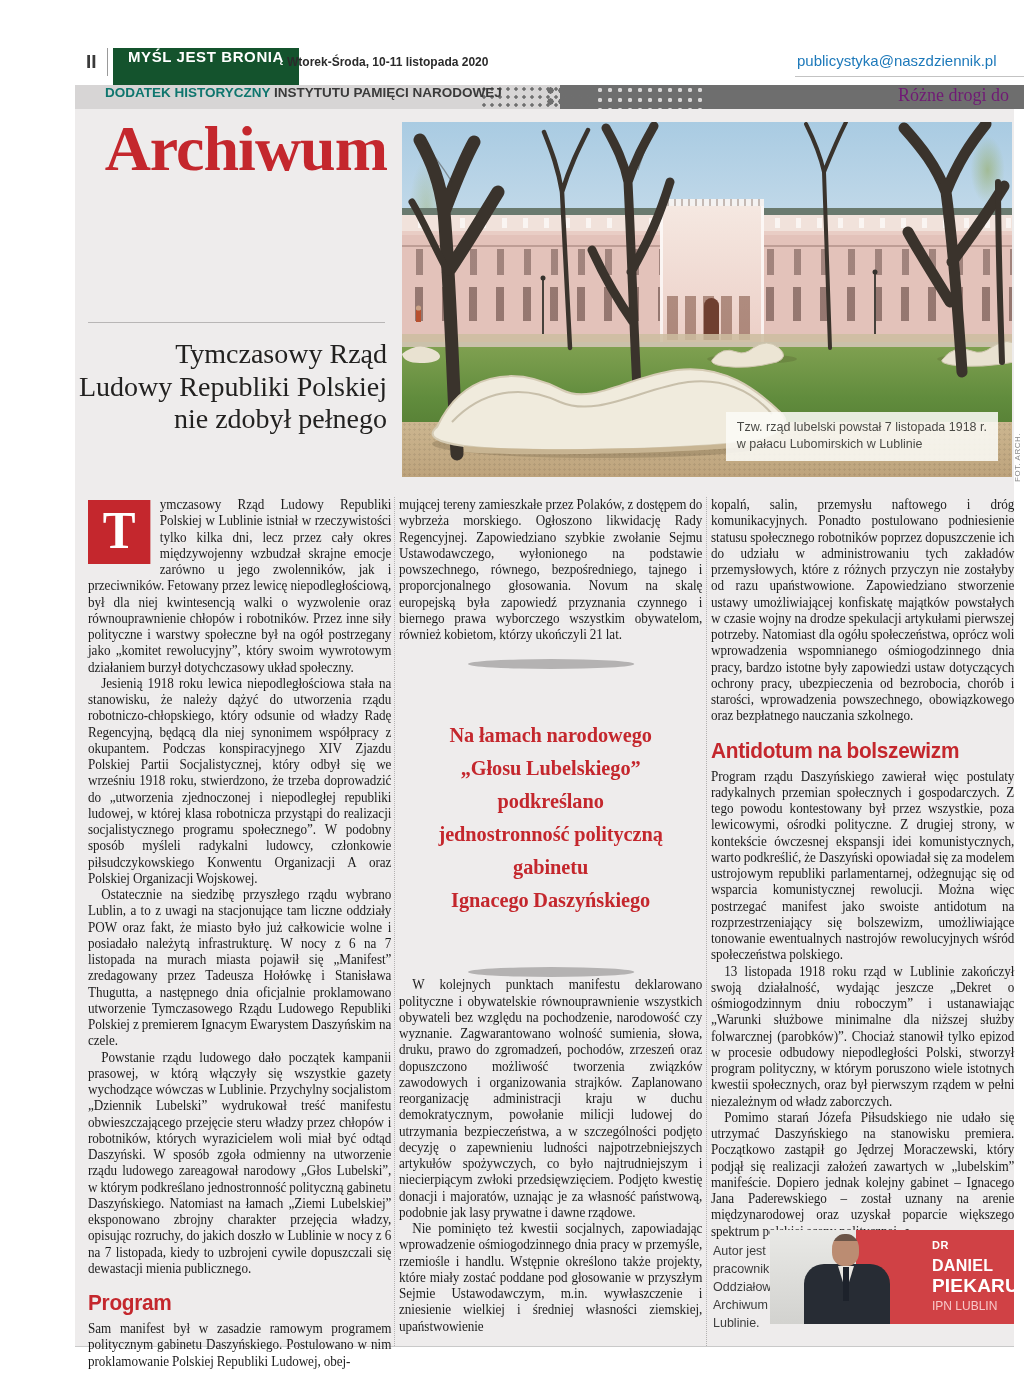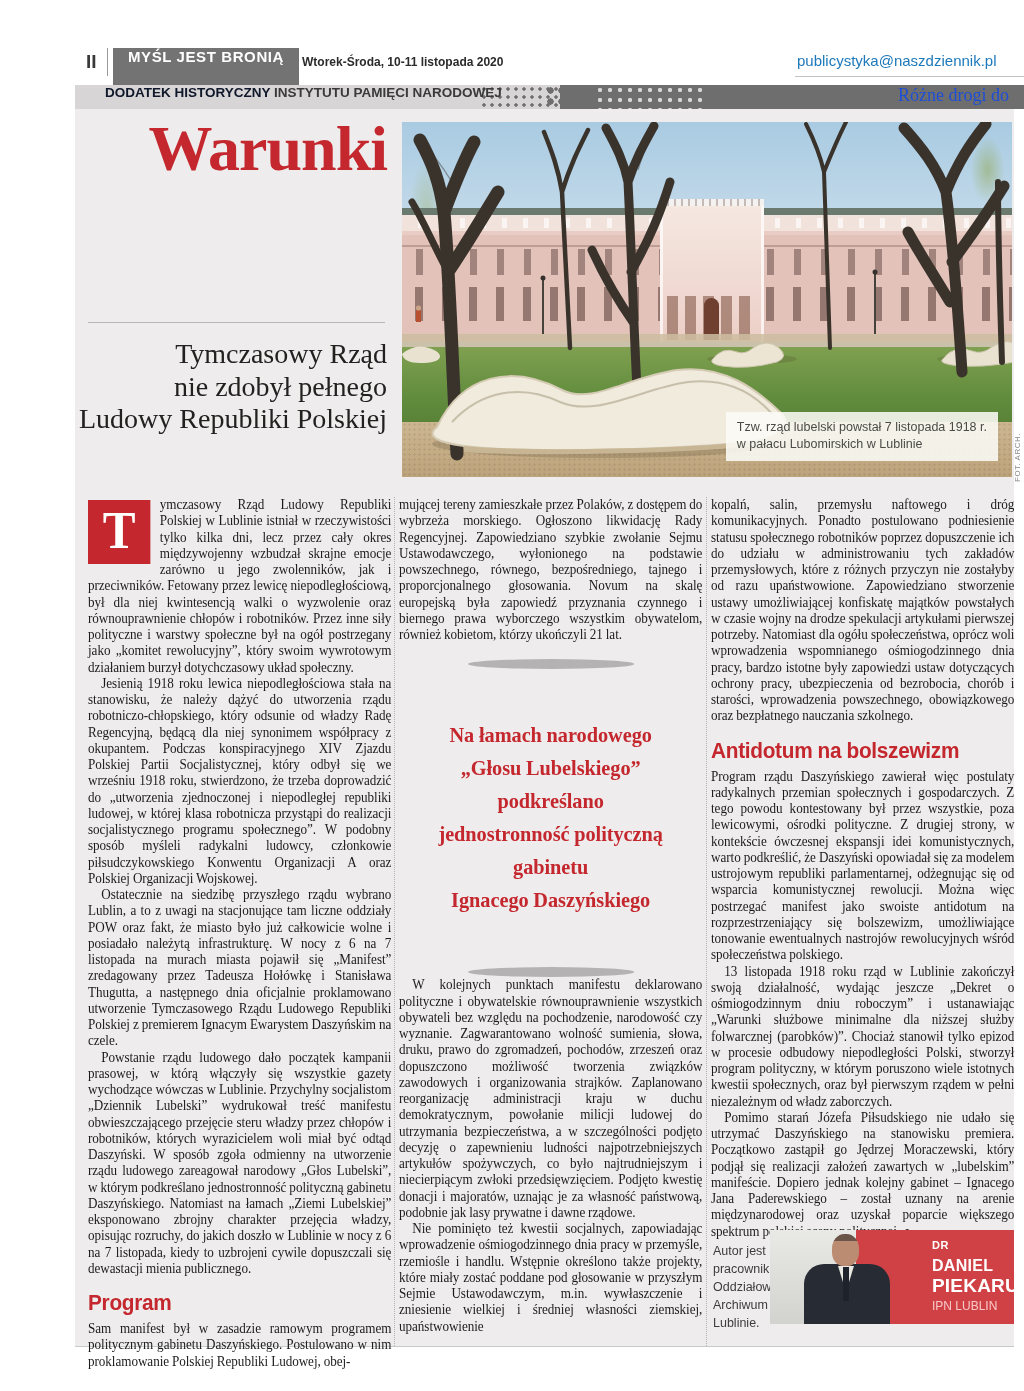--- a/index.html
+++ b/index.html
@@ -2,37 +2,37 @@
 <html><head>
 <meta charset="utf-8">
 <style>
   html,body{margin:0;padding:0;background:#fff;}
   #page{position:relative;width:1024px;height:1391px;background:#fff;overflow:hidden;
         font-family:"Liberation Serif",serif;color:#1b1b1b;}
   
   .pageno{position:absolute;left:86px;top:51px;font:bold 19px "Liberation Sans",sans-serif;color:#3a3a3a;}
   .hdr-div{position:absolute;left:107px;top:48px;width:1px;height:28px;background:#9a9a9a;}
   .badge{position:absolute;left:113px;top:48px;height:40px;line-height:28px;padding:0 15px;
-         background:#737373;color:#fff;font:bold 15px "Liberation Sans",sans-serif;letter-spacing:.6px;}
-  .issue-date{position:absolute;left:302px;top:55px;font:bold 12px "Liberation Sans",sans-serif;color:#2b2b2b;}
+         background:#14532d;color:#fff;font:bold 15px "Liberation Sans",sans-serif;letter-spacing:.6px;}
+  .issue-date{position:absolute;left:287px;top:55px;font:bold 12px "Liberation Sans",sans-serif;color:#2b2b2b;}
   .email{position:absolute;left:797px;top:52px;font:15px "Liberation Sans",sans-serif;color:#1d79ba;text-decoration:none;}
   .email-rule{position:absolute;left:795px;top:76px;width:229px;height:1px;background:#c3c3c3;}
   
   .supp-bar{position:absolute;left:75px;top:85px;width:949px;height:24px;background:#d7d5d5;}
   .supp-text{position:absolute;left:30px;top:0;height:24px;line-height:24px;
              font:bold 13.5px "Liberation Sans",sans-serif;white-space:nowrap;}
-  .supp-red{color:#0f172a;} .supp-rest{color:#3a3a3a;}
+  .supp-red{color:#0f766e;} .supp-rest{color:#3a3a3a;}
   .dots-a{position:absolute;left:405px;top:0;width:110px;height:24px;
           background-image:radial-gradient(circle,#6e6e6e 1.5px,transparent 1.8px);background-size:8px 8px;}
   .dark-seg{position:absolute;left:485px;top:0;right:0;height:24px;background:#6e6e6e;}
   .dots-b{position:absolute;left:470px;top:0;width:90px;height:24px;
           background-image:radial-gradient(circle,#6e6e6e 3px,transparent 3.3px);background-size:11px 11px;}
   .dots-c{position:absolute;left:520px;top:0;width:110px;height:24px;
           background-image:radial-gradient(circle,#d7d5d5 2px,transparent 2.3px);background-size:10px 10px;}
-  .series{position:absolute;left:823px;top:0;height:28px;line-height:24px;color:#1d4ed8;
+  .series{position:absolute;left:823px;top:0;height:28px;line-height:24px;color:#701a75;
           font:18px "Liberation Serif",serif;white-space:nowrap;}
   
   .content-bg{position:absolute;left:75px;top:109px;width:939px;height:1237px;background:#eeecec;
               border-bottom:1px solid #c9c9c9;}
   
   .title{position:absolute;left:85px;top:118px;width:302px;text-align:right;color:#c4272d;
          font-weight:bold;font-size:64px;line-height:.97;letter-spacing:-1px;}
   .title-rule{position:absolute;left:88px;top:322px;width:297px;height:1px;background:#b8b6b6;}
   .subtitle{position:absolute;left:60px;top:338px;width:327px;text-align:right;color:#222120;
             font-size:28px;line-height:32.5px;}
@@ -127,27 +127,27 @@
     <div class="dots-a"></div>
     <div class="dots-b"></div>
     <div class="dots-c"></div>
     <div class="supp-text"><span class="supp-red">DODATEK HISTORYCZNY</span><span class="supp-rest"> INSTYTUTU PAMIĘCI NARODOWEJ</span></div>
     <div class="series">Różne drogi do</div>
   </div>
 
   <div class="content-bg"></div>
 
   <div class="title">
-    <div>Warunki</div>
+    <div>Archiwum</div>
   </div>
   <div class="title-rule"></div>
   <div class="subtitle">
     <div>Tymczasowy Rząd</div>
+    <div>Ludowy Republiki Polskiej</div>
     <div>nie zdobył pełnego</div>
-    <div>Ludowy Republiki Polskiej</div>
   </div>
 
   <div class="photo">
     <div class="sky"></div>
     <div class="roof"></div>
     <div class="facade">
       <div class="win-attic"></div>
       <div class="cornice"></div>
       <div class="win-up"></div>
       <div class="win-low"></div>

